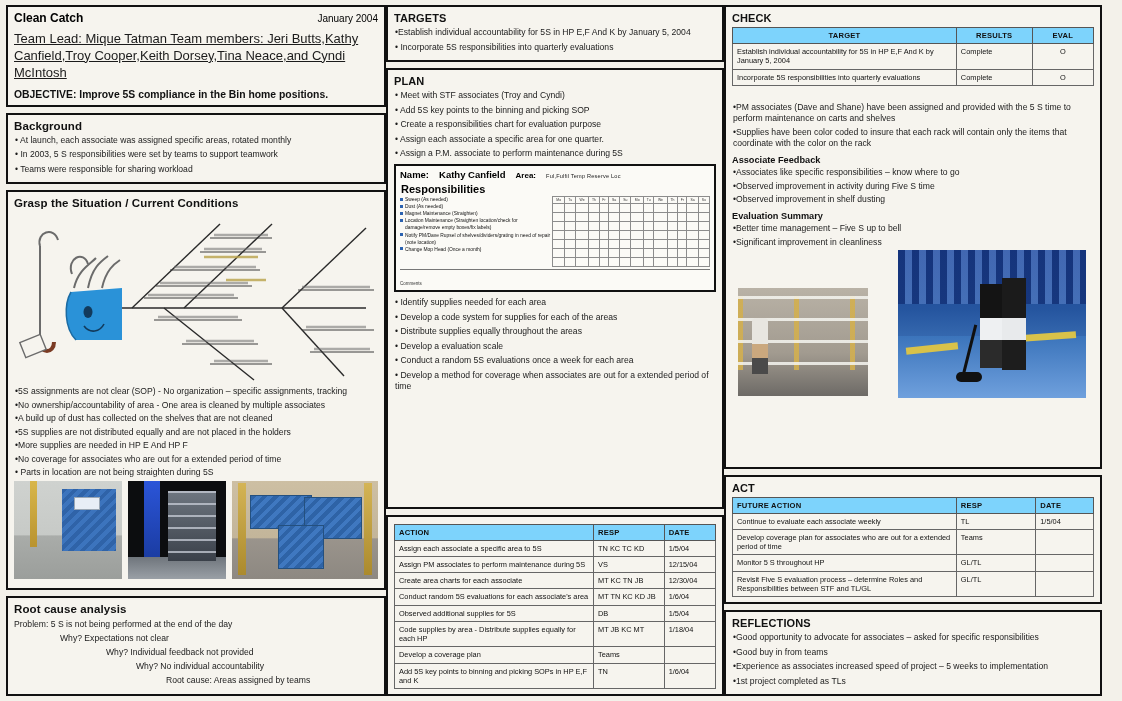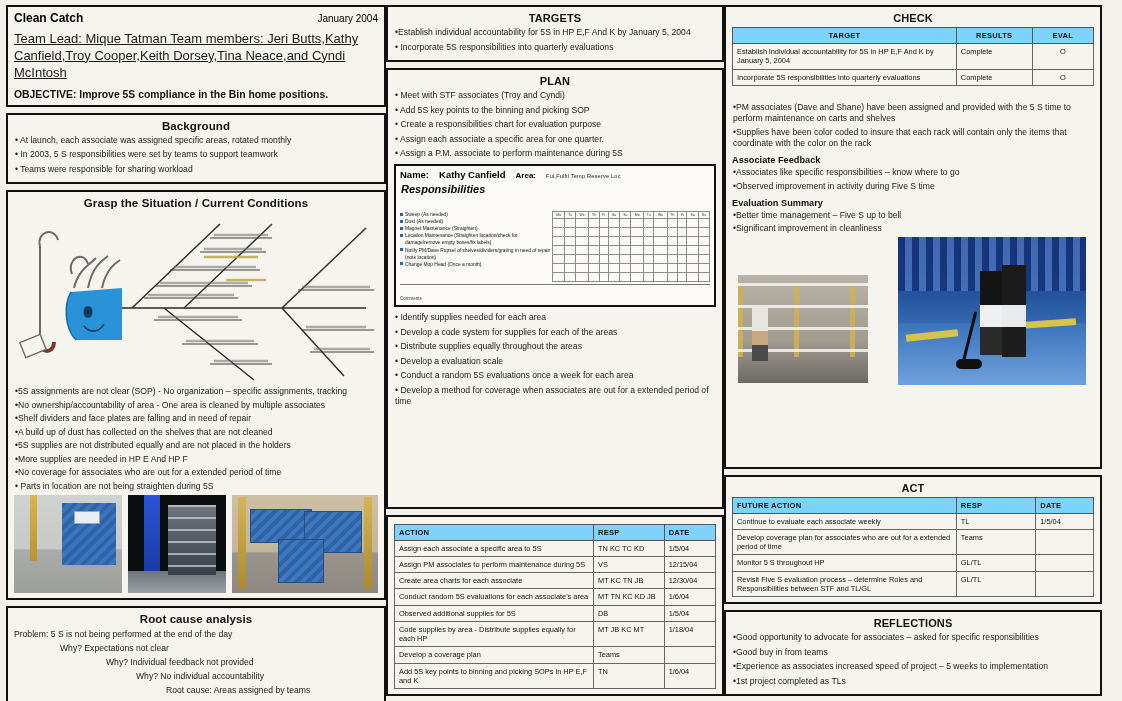--- a/index.html
+++ b/index.html
@@ -30,21 +30,20 @@
     padding: 4px 6px 5px 6px;
     position: relative;
   }
   .panel.flexgrow { flex: 1 1 auto; }
   .hdr {
     font-weight: bold;
     font-size: 11.5px;
     color: #111;
     letter-spacing: .1px;
     margin: 1px 0 3px 0;
-    text-align: center;
   }
   .hdr.caps { font-size: 11px; }
   .bul {
     font-size: 8.6px;
     line-height: 1.28;
     color: #1b1b1b;
     margin: 0 0 3.5px 0;
     padding-left: 1px;
   }
   .bul.tight { margin-bottom: 2.5px; }
@@ -146,21 +145,21 @@
   .respform {
     border: 2.5px solid #111;
     background: #fbfaf6;
     margin: 5px 0 5px 0;
     padding: 3px 4px 4px 4px;
   }
   .rf-top { display:flex; align-items:baseline; gap:10px; }
   .rf-name { font-weight:bold; font-size:9.5px; }
   .rf-areaL { font-weight:bold; font-size:8px; }
   .rf-areaV { font-size:5.6px; letter-spacing:.2px; color:#222; }
-  .rf-title { font-weight:bold; font-size:11px; margin:3px 0 16px 1px;font-style:italic; }
+  .rf-title { font-weight:bold; font-size:11px; margin:3px 0 1px 1px; }
   .rf-body { display:flex; gap:0; }
   .rf-items { width:152px; }
   .rf-item {
     font-size:4.9px; line-height:1.45; color:#111;
     display:flex; gap:2px; align-items:flex-start;
   }
   .rf-sq {
     display:inline-block; width:3px; height:3px; margin-top:1.5px;
     background:#2b62b0; flex:0 0 auto;
   }
@@ -333,21 +332,20 @@
           </g>
           <g stroke="#b9a24a" stroke-width="2.4" opacity="0.8">
             <line x1="190" y1="45" x2="244" y2="45"></line>
             <line x1="212" y1="68" x2="252" y2="68"></line>
           </g>
         </svg>
       </div>
 
       <div class="bul tight">•5S assignments are not clear (SOP) - No organization – specific assignments, tracking</div>
       <div class="bul tight">•No ownership/accountability  of area - One area is cleaned by multiple associates</div>
-      <div class="bul tight">•Shelf dividers and face plates are falling and in need of repair</div>
       <div class="bul tight">•A build up of dust has collected on the shelves that are not cleaned</div>
       <div class="bul tight">•5S supplies are not distributed equally and are not placed in the holders</div>
       <div class="bul tight">•More supplies are needed in HP E And HP F</div>
       <div class="bul tight">•No coverage for associates who are out for a extended period of time</div>
       <div class="bul tight">• Parts in location are not being straighten during 5S</div>
 
       <div class="photo-row">
         <div class="photo ph1">
             <div class="lbl"></div>
           </div>
@@ -651,20 +649,21 @@
         </tbody>
       </table>
 
       <div style="height:16px"></div>
       <div class="bul">•PM associates (Dave and Shane) have been assigned and provided with the 5 S time to perform maintenance on carts and shelves</div>
       <div class="bul">•Supplies have been color coded to insure that each rack will contain only the items that coordinate with the color on the rack</div>
 
       <div class="subhdr">Associate Feedback</div>
       <div class="bul tight">•Associates like specific responsibilities – know where to go</div>
       <div class="bul tight">•Observed improvement in activity during Five S time</div>
+      <div class="bul tight">•Observed improvement in shelf dusting</div>
 
       <div class="subhdr">Evaluation Summary</div>
       <div class="bul tight">•Better time management – Five S up to bell</div>
       <div class="bul tight">•Significant improvement in cleanliness</div>
 
       <div class="eval-photos">
         <div class="rp rp-left">
           <div class="rack"></div>
           <div class="person"></div>
         </div>

